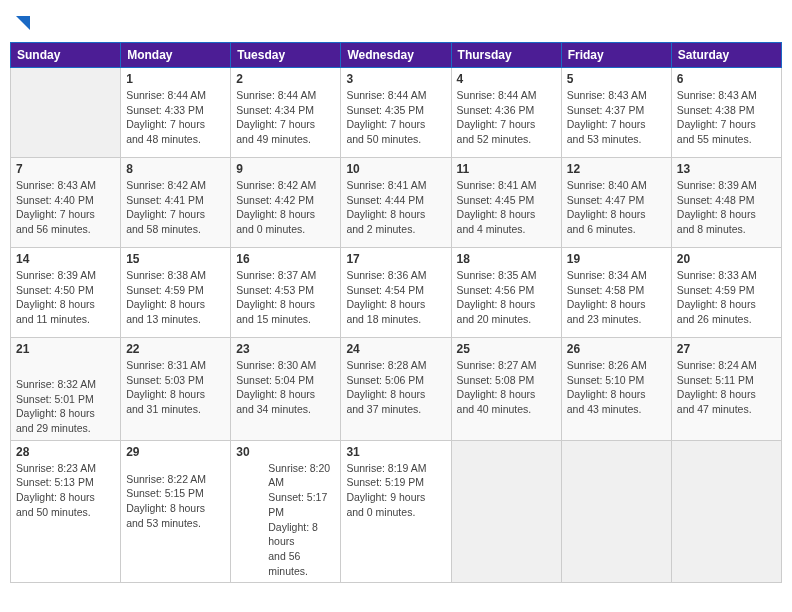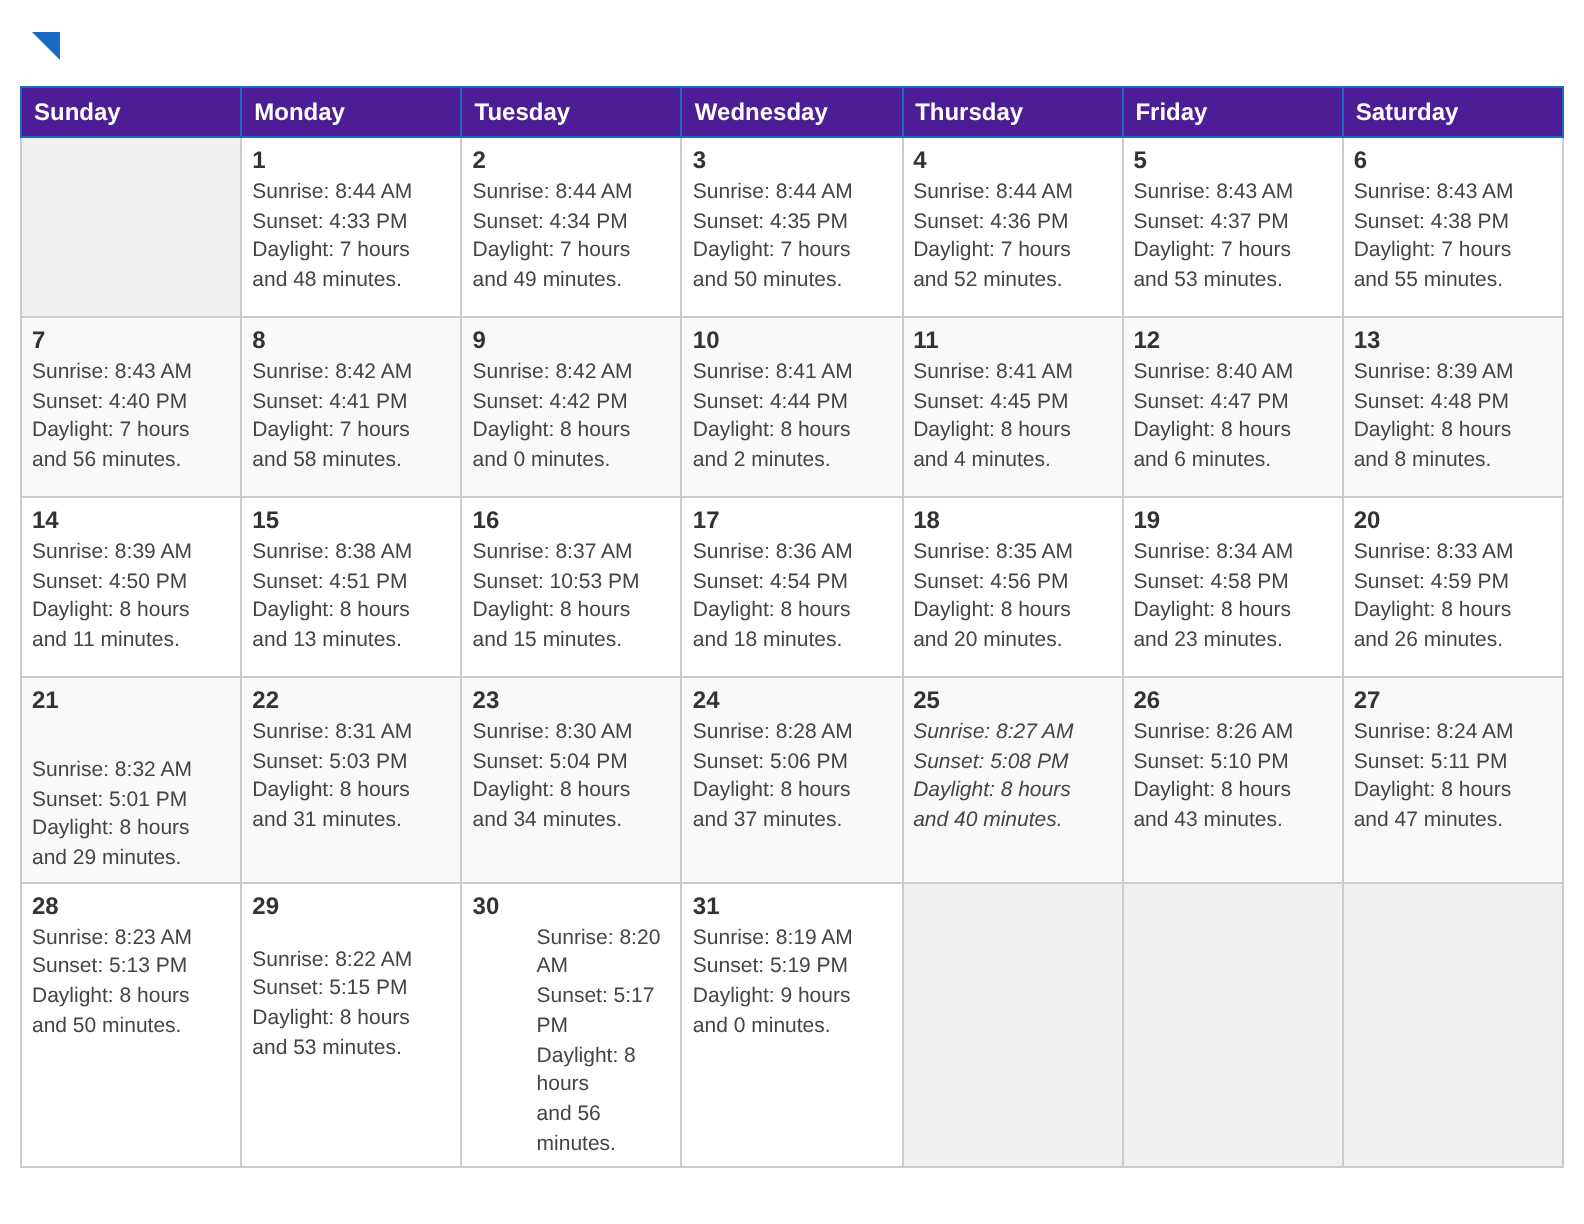--- a/index.html
+++ b/index.html
@@ -222,28 +222,28 @@
         <td>
           <span class="day-num">14</span>
           <div class="day-info" style="white-space: pre-line;">Sunrise: 8:39 AM
 Sunset: 4:50 PM
 Daylight: 8 hours
 and 11 minutes.</div>
         </td>
         <td>
           <span class="day-num">15</span>
           <div class="day-info" style="white-space: pre-line;">Sunrise: 8:38 AM
-Sunset: 4:51 PM
+Sunset: 4:59 PM
 Daylight: 8 hours
 and 13 minutes.</div>
         </td>
         <td>
           <span class="day-num">16</span>
           <div class="day-info" style="white-space: pre-line;">Sunrise: 8:37 AM
-Sunset: 10:53 PM
+Sunset: 4:53 PM
 Daylight: 8 hours
 and 15 minutes.</div>
         </td>
         <td>
           <span class="day-num">17</span>
           <div class="day-info" style="white-space: pre-line;">Sunrise: 8:36 AM
 Sunset: 4:54 PM
 Daylight: 8 hours
 and 18 minutes.</div>
         </td>
@@ -293,21 +293,21 @@
         </td>
         <td>
           <span class="day-num">24</span>
           <div class="day-info" style="white-space: pre-line;">Sunrise: 8:28 AM
 Sunset: 5:06 PM
 Daylight: 8 hours
 and 37 minutes.</div>
         </td>
         <td>
           <span class="day-num">25</span>
-          <div class="day-info" style="white-space: pre-line; font-style: italic;">Sunrise: 8:27 AM
+          <div class="day-info" style="white-space: pre-line;">Sunrise: 8:27 AM
 Sunset: 5:08 PM
 Daylight: 8 hours
 and 40 minutes.</div>
         </td>
         <td>
           <span class="day-num">26</span>
           <div class="day-info" style="white-space: pre-line;">Sunrise: 8:26 AM
 Sunset: 5:10 PM
 Daylight: 8 hours
 and 43 minutes.</div>

